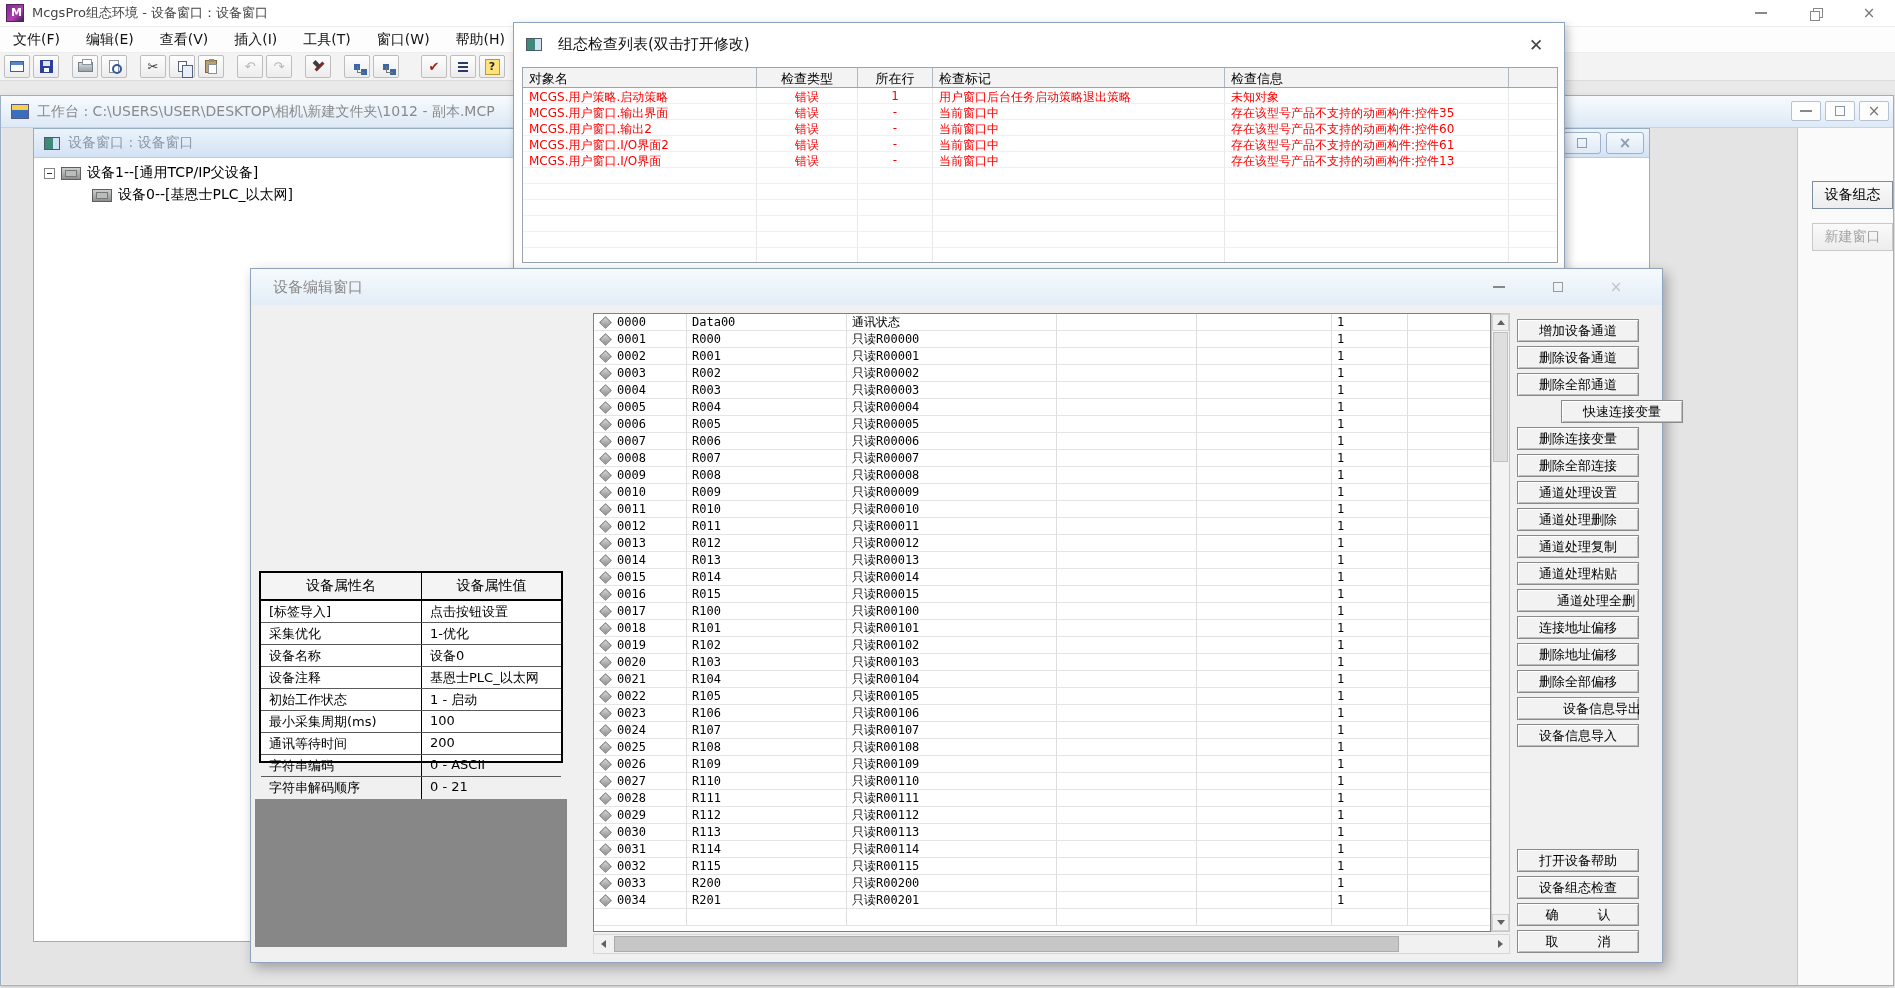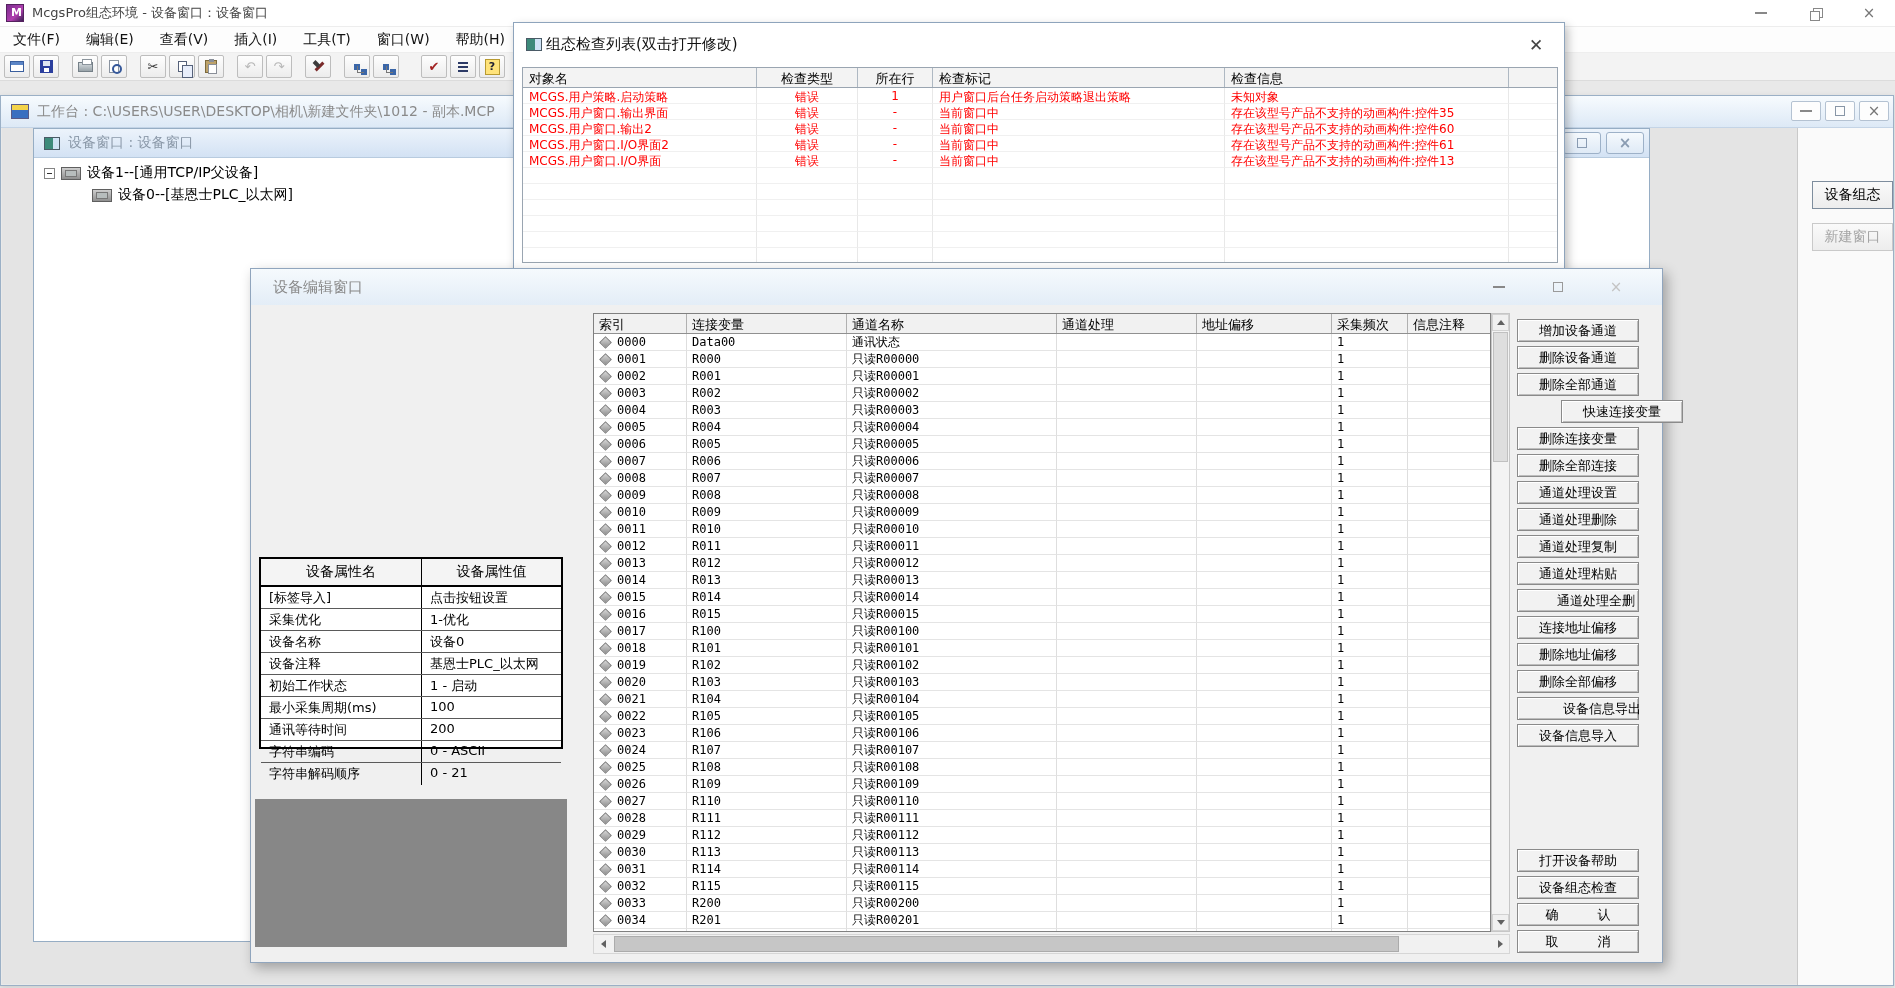--- a/index.html
+++ b/index.html
@@ -91,21 +91,21 @@
   .expand-box{width:11px;height:11px;border:1px solid #848484;background:#fff;position:relative;margin-right:6px;}
   .expand-box::after{content:"";position:absolute;left:2px;top:4px;width:5px;border-top:1px solid #333;}
   .chip-icon{width:20px;height:13px;background:linear-gradient(#cdcdcd,#8f8f8f);border:1px solid #5f5f5f;
         margin-right:6px;position:relative;}
   .chip-icon::after{content:"";position:absolute;left:3px;top:2px;right:3px;bottom:2px;background:#b7bdbd;border:1px solid #777;}
 
   
   .check-dialog{position:absolute;left:513px;top:22px;width:1052px;height:248px;background:#fff;
         border:1px solid #8ea4bc;box-shadow:3px 4px 9px rgba(0,0,0,.25);z-index:30;}
   .cd-title{position:absolute;left:12px;top:12px;display:flex;align-items:center;}
-  .cd-title-text{font-size:15px;color:#111;margin-left:4px;}
+  .cd-title-text{font-size:15px;color:#111;margin-left:16px;}
   .cd-close{position:absolute;left:1008px;top:10px;width:28px;height:24px;display:flex;align-items:center;justify-content:center;
         color:#444;font-size:17px;}
   .cd-table{position:absolute;left:8px;top:44px;width:1036px;height:196px;border:1px solid #9aa5b1;overflow:hidden;}
   .cd-hrow{display:flex;height:20px;background:#f3f3f3;border-bottom:1px solid #9aa5b1;font-family:Liberation Mono, monospace;}
   .cd-hcell{padding:2px 6px;font-size:13px;border-right:1px solid #aeb8c2;overflow:hidden;white-space:nowrap;}
   .cd-row{display:flex;height:16px;}
   .cd-cell{font-size:12px;color:#ff0000;border-right:1px solid #e8e8e8;border-bottom:1px solid #f0f0f0;
         padding:1px 6px;overflow:hidden;white-space:nowrap;}
   .cdc0{width:234px;} .cdc1{width:101px;text-align:center;} .cdc2{width:75px;text-align:center;}
   .cdc3{width:292px;} .cdc4{width:284px;} .cdcF{flex:1;border-right:none;}
@@ -121,21 +121,21 @@
   .listbox{position:absolute;left:12px;top:47px;width:342px;height:243px;background:#fff;
         border:1px solid #7e868f;box-shadow:inset 1px 1px 2px rgba(0,0,0,.15);}
   .driver-path{position:absolute;left:4px;top:37px;font-family:"DejaVu Sans Mono","Liberation Mono",monospace;
         font-size:12px;white-space:nowrap;}
   .sel-row{position:absolute;left:1px;top:57px;right:1px;height:19px;background:#2a66c8;}
   .lb-hscroll{position:absolute;left:1px;right:1px;bottom:1px;height:22px;background:#f1f1f1;display:flex;align-items:center;}
   .sb-btn{width:22px;height:22px;background:#f1f1f1;border:1px solid #d0d0d0;display:flex;align-items:center;justify-content:center;
         color:#555;font-size:11px;flex:0 0 auto;}
   .lb-thumb{position:absolute;left:24px;top:2px;width:236px;height:18px;background:#c3c3c3;border:1px solid #a8a8a8;}
 
-  .props{position:absolute;left:8px;top:288px;width:304px;height:192px;border:2px solid #000;background:#fff;}
+  .props{position:absolute;left:8px;top:302px;width:304px;height:192px;border:2px solid #000;background:#fff;}
   .pr-hrow{display:flex;height:28px;border-bottom:2px solid #000;background:#f4f4f4;}
   .pr-hcell{display:flex;align-items:center;justify-content:center;font-size:14px;}
   .pr-row{display:flex;height:22px;border-bottom:1px solid #5a5a5a;}
   .pr-row:last-child{border-bottom:none;}
   .pr-name{width:161px;border-right:1px solid #000;padding:2px 8px;font-size:13px;overflow:hidden;white-space:nowrap;}
   .pr-val{flex:1;padding:2px 8px;font-size:13px;overflow:hidden;white-space:nowrap;}
   .pr-hname{width:161px;border-right:1px solid #000;}
   .gray-area{position:absolute;left:4px;top:530px;width:312px;height:148px;background:#878787;}
 
   .channels{position:absolute;left:342px;top:44px;width:898px;height:619px;border:1px solid #808080;background:#fff;overflow:hidden;}
@@ -480,29 +480,20 @@
           </div>
           <div class="pr-row">
             <span class="pr-name">字符串解码顺序</span>
             <span class="pr-val">0 - 21</span>
           </div>
         </div>
     </div>
     <div class="gray-area"></div>
 
     <div class="channels">
-      <div class="ch-hrow" id="ch-header">
-          <span class="ch-hcell chc0">索引</span>
-          <span class="ch-hcell chc1">连接变量</span>
-          <span class="ch-hcell chc2">通道名称</span>
-          <span class="ch-hcell chc3">通道处理</span>
-          <span class="ch-hcell chc4">地址偏移</span>
-          <span class="ch-hcell chc5">采集频次</span>
-          <span class="ch-hcell chc6">信息注释</span>
-        </div>
       <div id="ch-body">
           <div class="ch-row">
             <span class="ch-cell chc0"><span class="row-chip"></span>0000</span>
             <span class="ch-cell chc1">Data00</span>
             <span class="ch-cell chc2">通讯状态</span>
             <span class="ch-cell chc3"></span>
             <span class="ch-cell chc4"></span>
             <span class="ch-cell chc5">1</span>
             <span class="ch-cell chc6"></span>
           </div>

